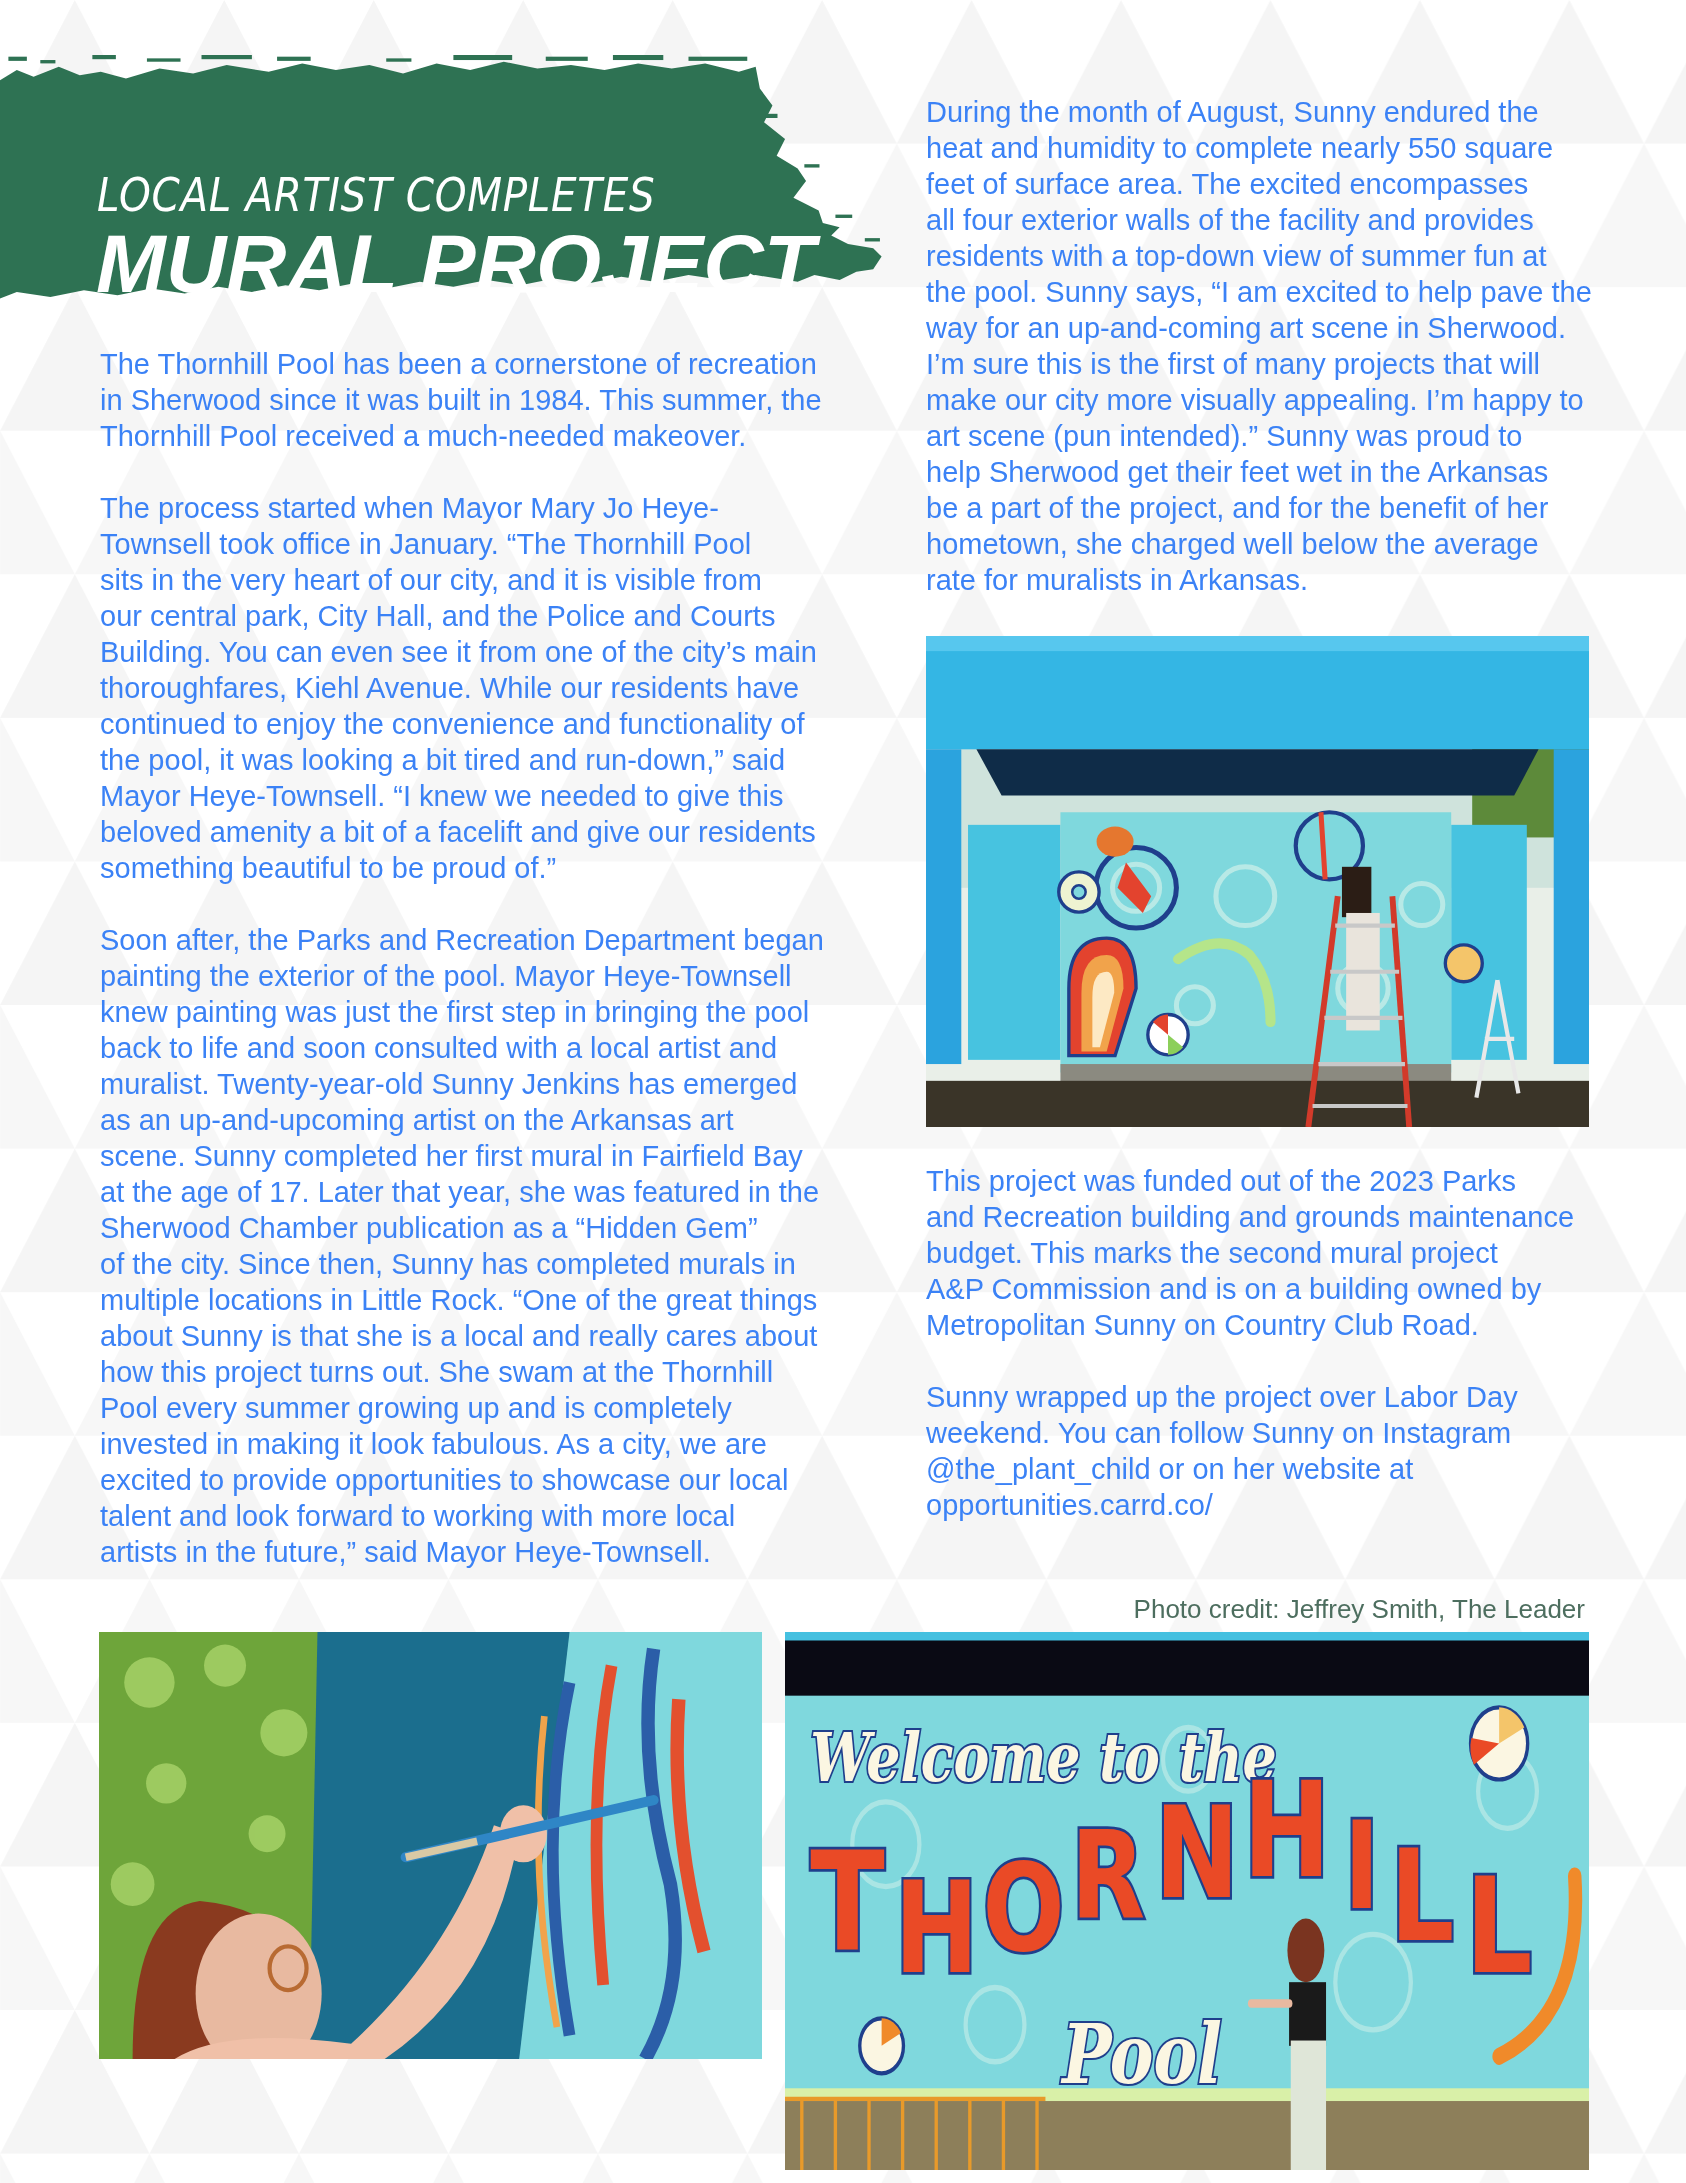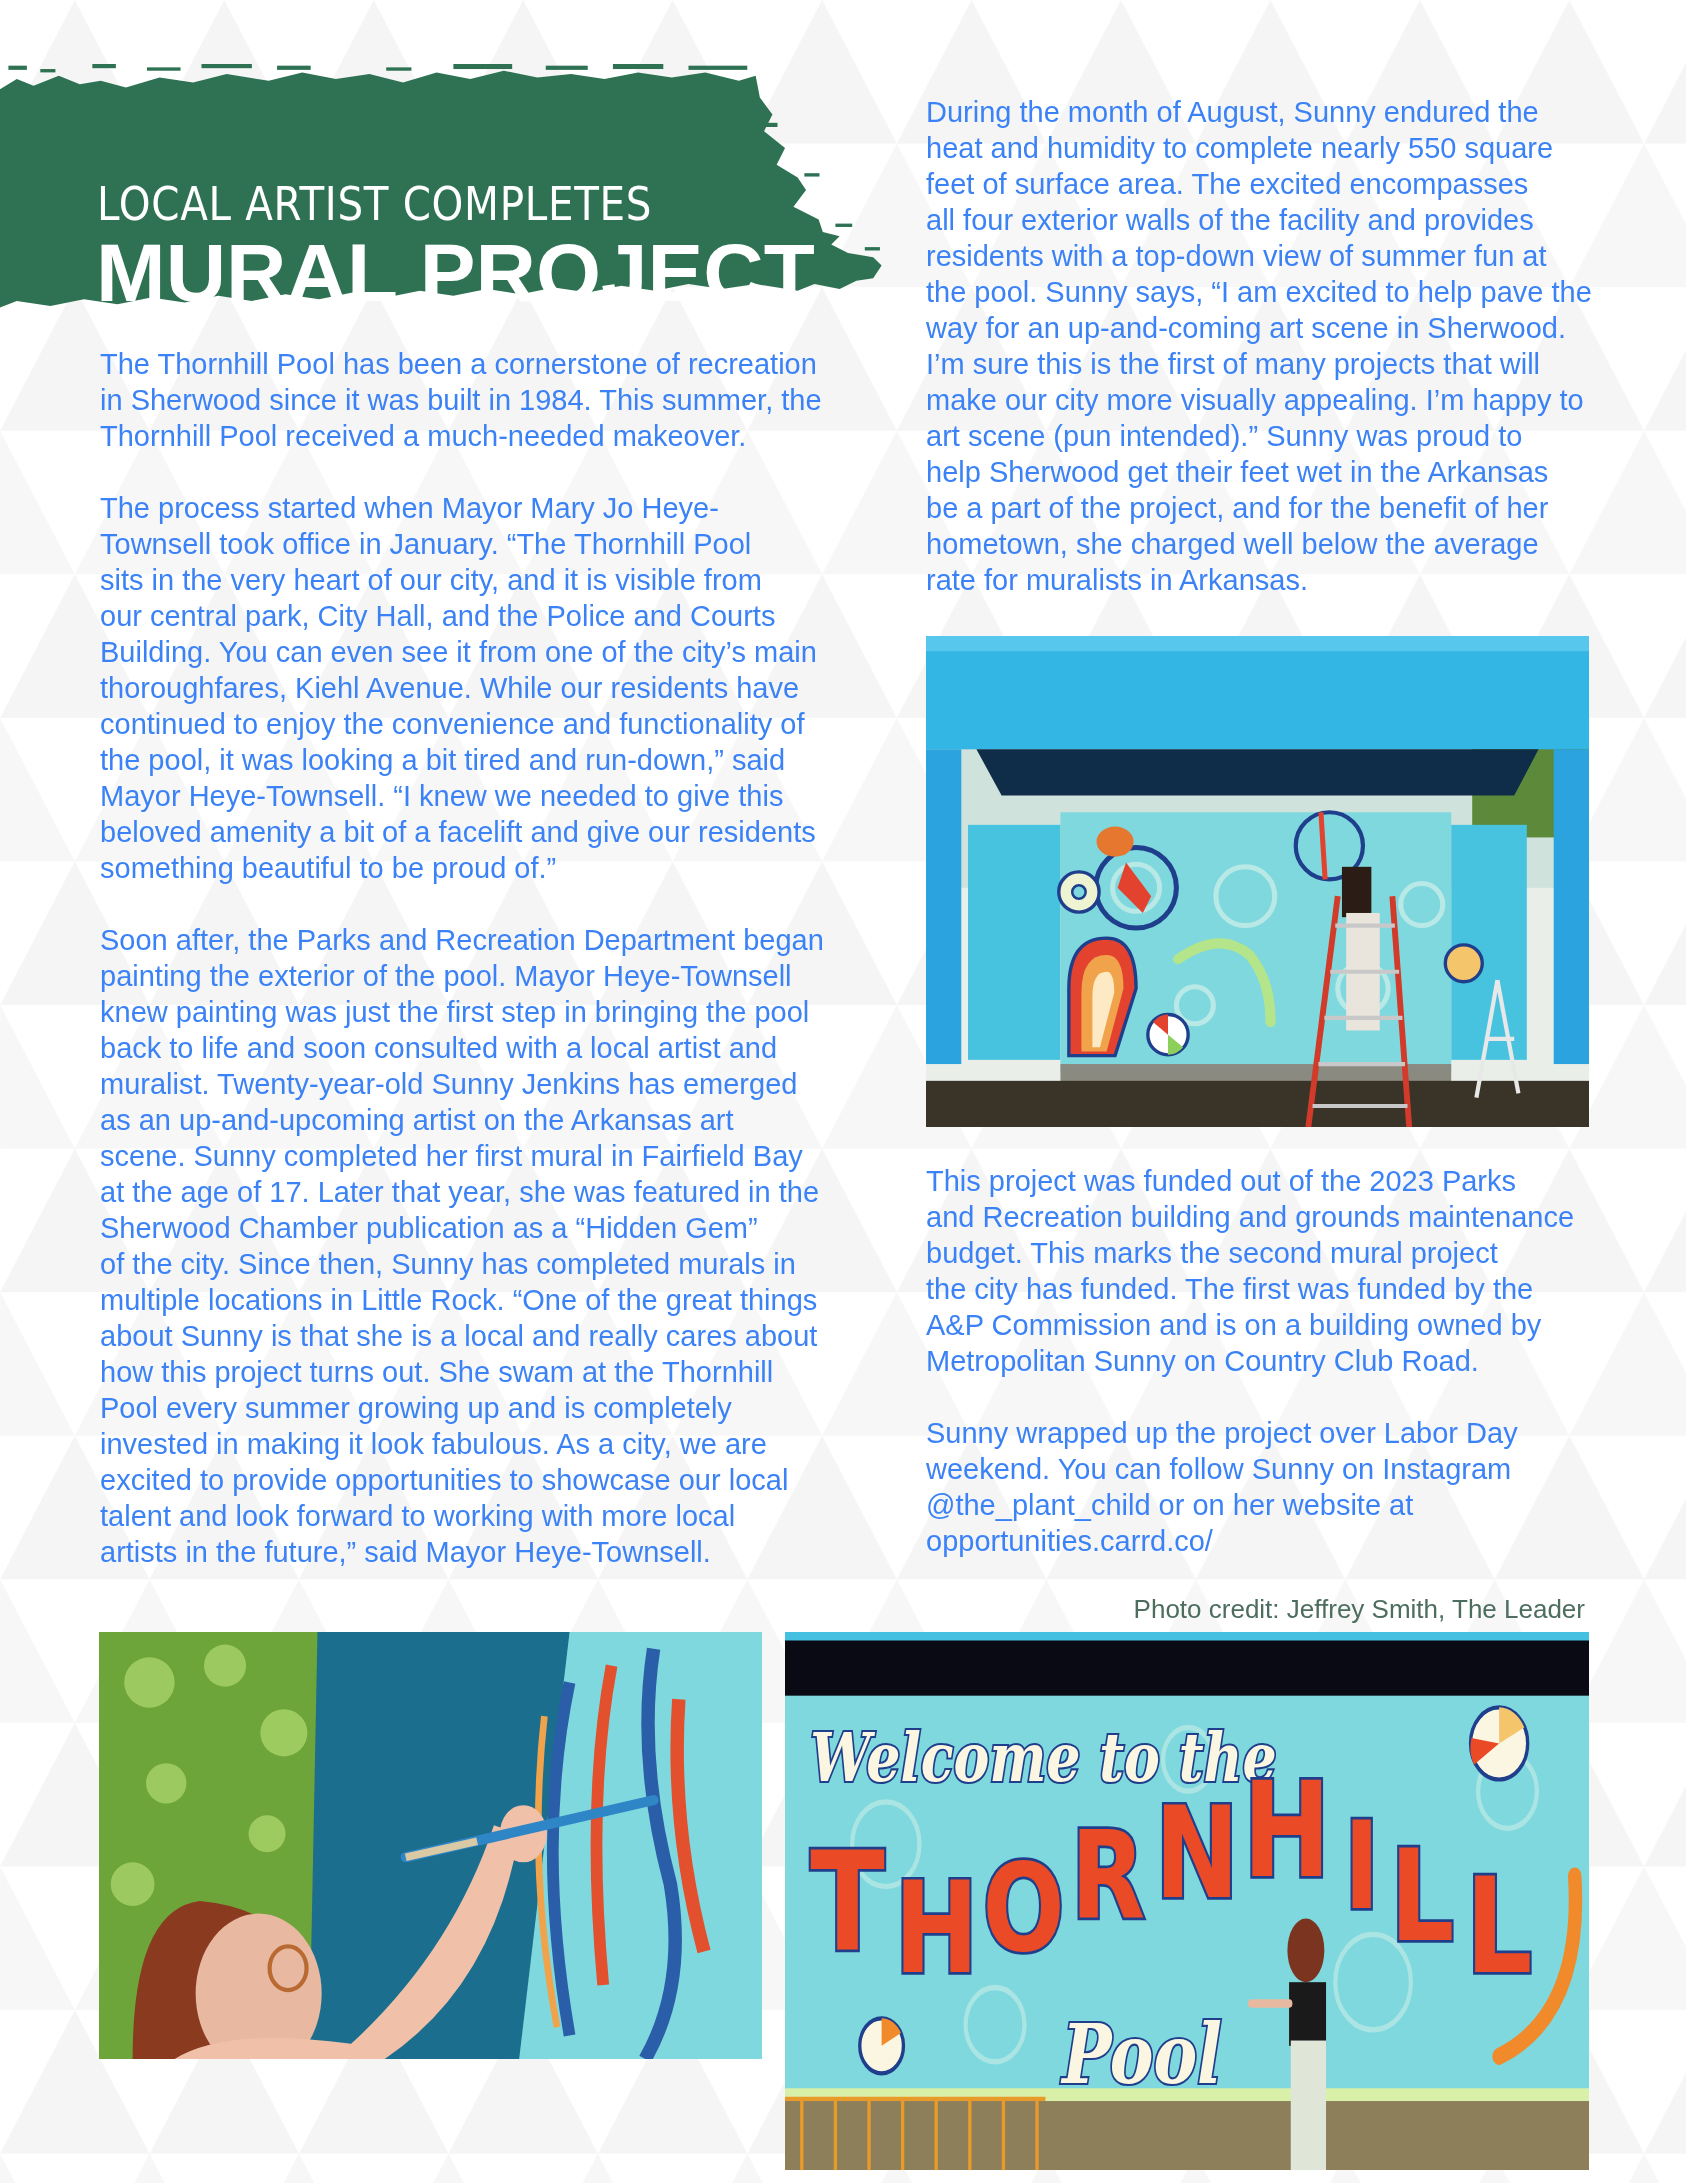--- a/index.html
+++ b/index.html
@@ -6,21 +6,21 @@
   body {
     width: 1687px; height: 2183px; position: relative; overflow: hidden;
     background-color: #ffffff;
     font-family: "Liberation Sans", "DejaVu Sans", sans-serif;
     color: #231f20;
   }
   .bg-pattern { position: absolute; inset: 0; z-index: 0; }
   .page { position: absolute; inset: 0; z-index: 1; }
 
   
-  .banner { position: absolute; left: 0; top: 64px; width: 890px; height: 252px; }
+  .banner { position: absolute; left: 0; top: 55px; width: 890px; height: 252px; font-style: italic; }
   .banner svg { position: absolute; left: 0; top: 0; width: 890px; height: 252px; }
   .kicker {
     position: absolute; left: 97px; top: 116px;
     color: #ffffff; font-size: 47px; font-weight: 300; letter-spacing: 0.8px;
     font-family: "DejaVu Sans", sans-serif; font-weight: normal;
     transform: scaleX(0.86); transform-origin: left top;
     white-space: nowrap; line-height: 1;
     -webkit-text-stroke: 0;
   }
   .headline {
@@ -228,21 +228,20 @@
         <path d="M680,410 L655,550 M680,410 L705,545 M665,480 L700,480"></path>
       </g>
     </svg>
   </div>
 
   <div class="col col-right-bottom">
     <div>
       <div class="line">This project was funded out of the 2023 Parks</div>
       <div class="line">and Recreation building and grounds maintenance</div>
       <div class="line">budget. This marks the second mural project</div>
-      <div class="line">the city has funded. The first was funded by the</div>
       <div class="line">A&amp;P Commission and is on a building owned by</div>
       <div class="line">Metropolitan Sunny on Country Club Road.</div>
     </div>
     <div class="gap"></div>
     <div>
       <div class="line">Sunny wrapped up the project over Labor Day</div>
       <div class="line">weekend. You can follow Sunny on Instagram</div>
       <div class="line">@the_plant_child or on her website at</div>
       <div class="line">opportunities.carrd.co/</div>
     </div>

